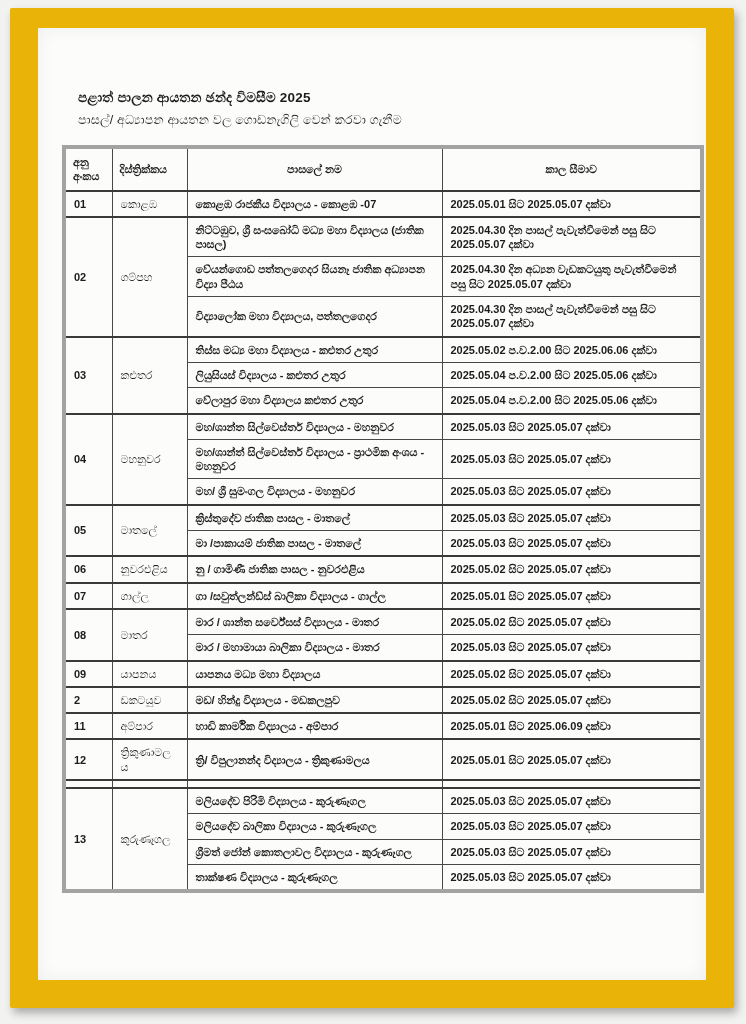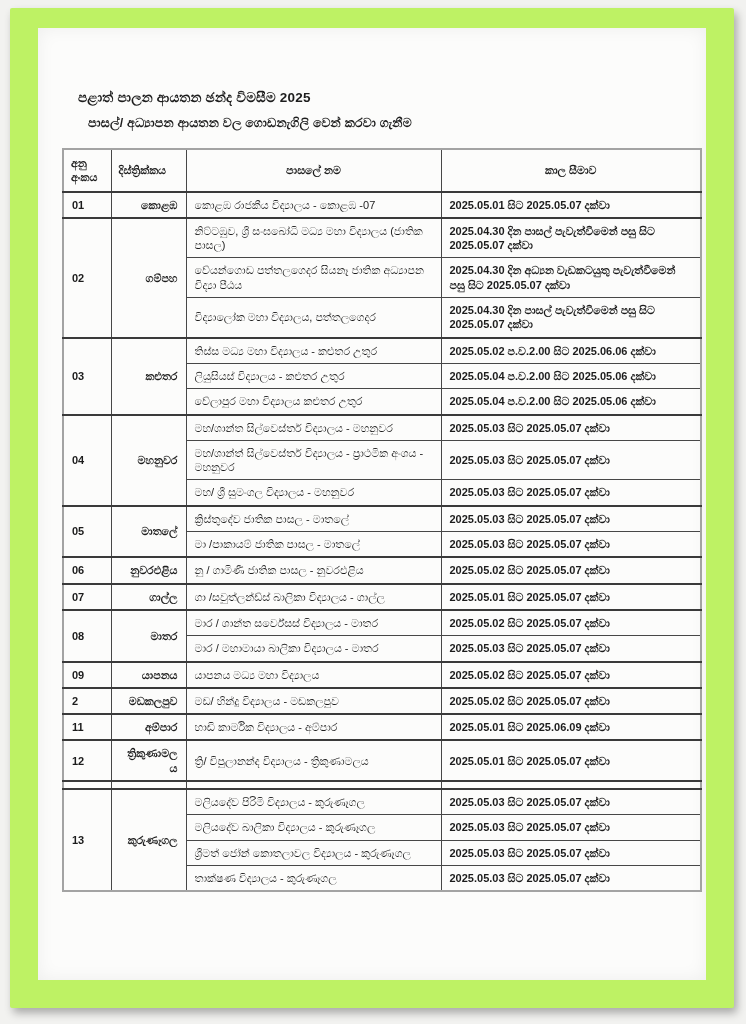--- a/index.html
+++ b/index.html
@@ -4,56 +4,56 @@
 <style>
   html,body { margin:0; padding:0; }
   body {
     width:746px; height:1024px; position:relative; overflow:hidden;
     background:#f2f2f0;
     font-family:"Liberation Sans", sans-serif;
     color:#1d1d1d;
   }
   .photo-frame {
     position:absolute; left:10px; top:8px; width:724px; height:1000px;
-    background:#bef264; border-radius:2px;
+    background:#eab308; border-radius:2px;
     box-shadow:3px 5px 8px rgba(0,0,0,0.3);
   }
   .page {
     position:absolute; left:28px; top:20px; width:668px; height:952px;
     background:#fcfcfb;
     box-shadow:inset 0 0 18px rgba(0,0,0,0.06);
   }
   .titles { margin:62px 0 0 40px; }
   .doc-title {
     font-size:13.5px; font-weight:700; margin:0 0 7px 0; letter-spacing:0.2px;
   }
   .doc-subtitle {
-    font-size:12.5px; font-weight:700; margin:10px; letter-spacing:0.2px;
+    font-size:12.5px; font-weight:400; margin:0; letter-spacing:0.2px;
   }
   .table-wrap { margin:17px 0 0 24px; }
   table.schedule {
     border-collapse:collapse; width:638px; table-layout:fixed;
-    border:2px solid #a3a3a3;
+    border:4px solid #a3a3a3;
   }
   col.w-serial   { width:48px; }
   col.w-district { width:75px; }
   col.w-school   { width:255px; }
   col.w-period   { width:260px; }
   th, td {
     border:1px solid #474747;
     font-size:11px; line-height:1.3; color:#1c1c1c;
     vertical-align:middle; padding:5px 8px;
     overflow-wrap:break-word;
   }
   thead th { font-weight:700; padding:6px 4px; text-align:center; }
   th.h-serial, th.h-district { text-align:left; padding-left:7px; }
   tbody { border-top:2px solid #3a3a3a; }
   td.c-serial { font-weight:700; }
-  td.c-district { font-weight:700;text-align:right; }
-  td.c-school { font-weight:400; }
+  td.c-district { font-weight:400; }
+  td.c-school { font-weight:700; }
   td.c-period { font-weight:700; }
   tr.row-spacer td { height:6px; padding:0; }
 </style>
 </head>
 <body>
 
 <div class="photo-frame">
   <div class="page">
 
     <div class="titles">
@@ -187,21 +187,21 @@
             <td class="c-serial">09</td>
             <td class="c-district">යාපනය</td>
             <td class="c-school">යාපනය මධ්‍ය මහා විද්‍යාලය</td>
             <td class="c-period">2025.05.02 සිට 2025.05.07 දක්වා</td>
           </tr>
         </tbody>
 
         <tbody>
           <tr>
             <td class="c-serial">2</td>
-            <td class="c-district">මඩකලපුව</td>
+            <td class="c-district">ඩකටයුව</td>
             <td class="c-school">මඩ/ හින්දු විද්‍යාලය - මඩකලපුව</td>
             <td class="c-period">2025.05.02  සිට 2025.05.07 දක්වා</td>
           </tr>
         </tbody>
 
         <tbody>
           <tr>
             <td class="c-serial">11</td>
             <td class="c-district">අම්පාර</td>
             <td class="c-school">හාඩි කාර්මික විද්‍යාලය - අම්පාර</td>

